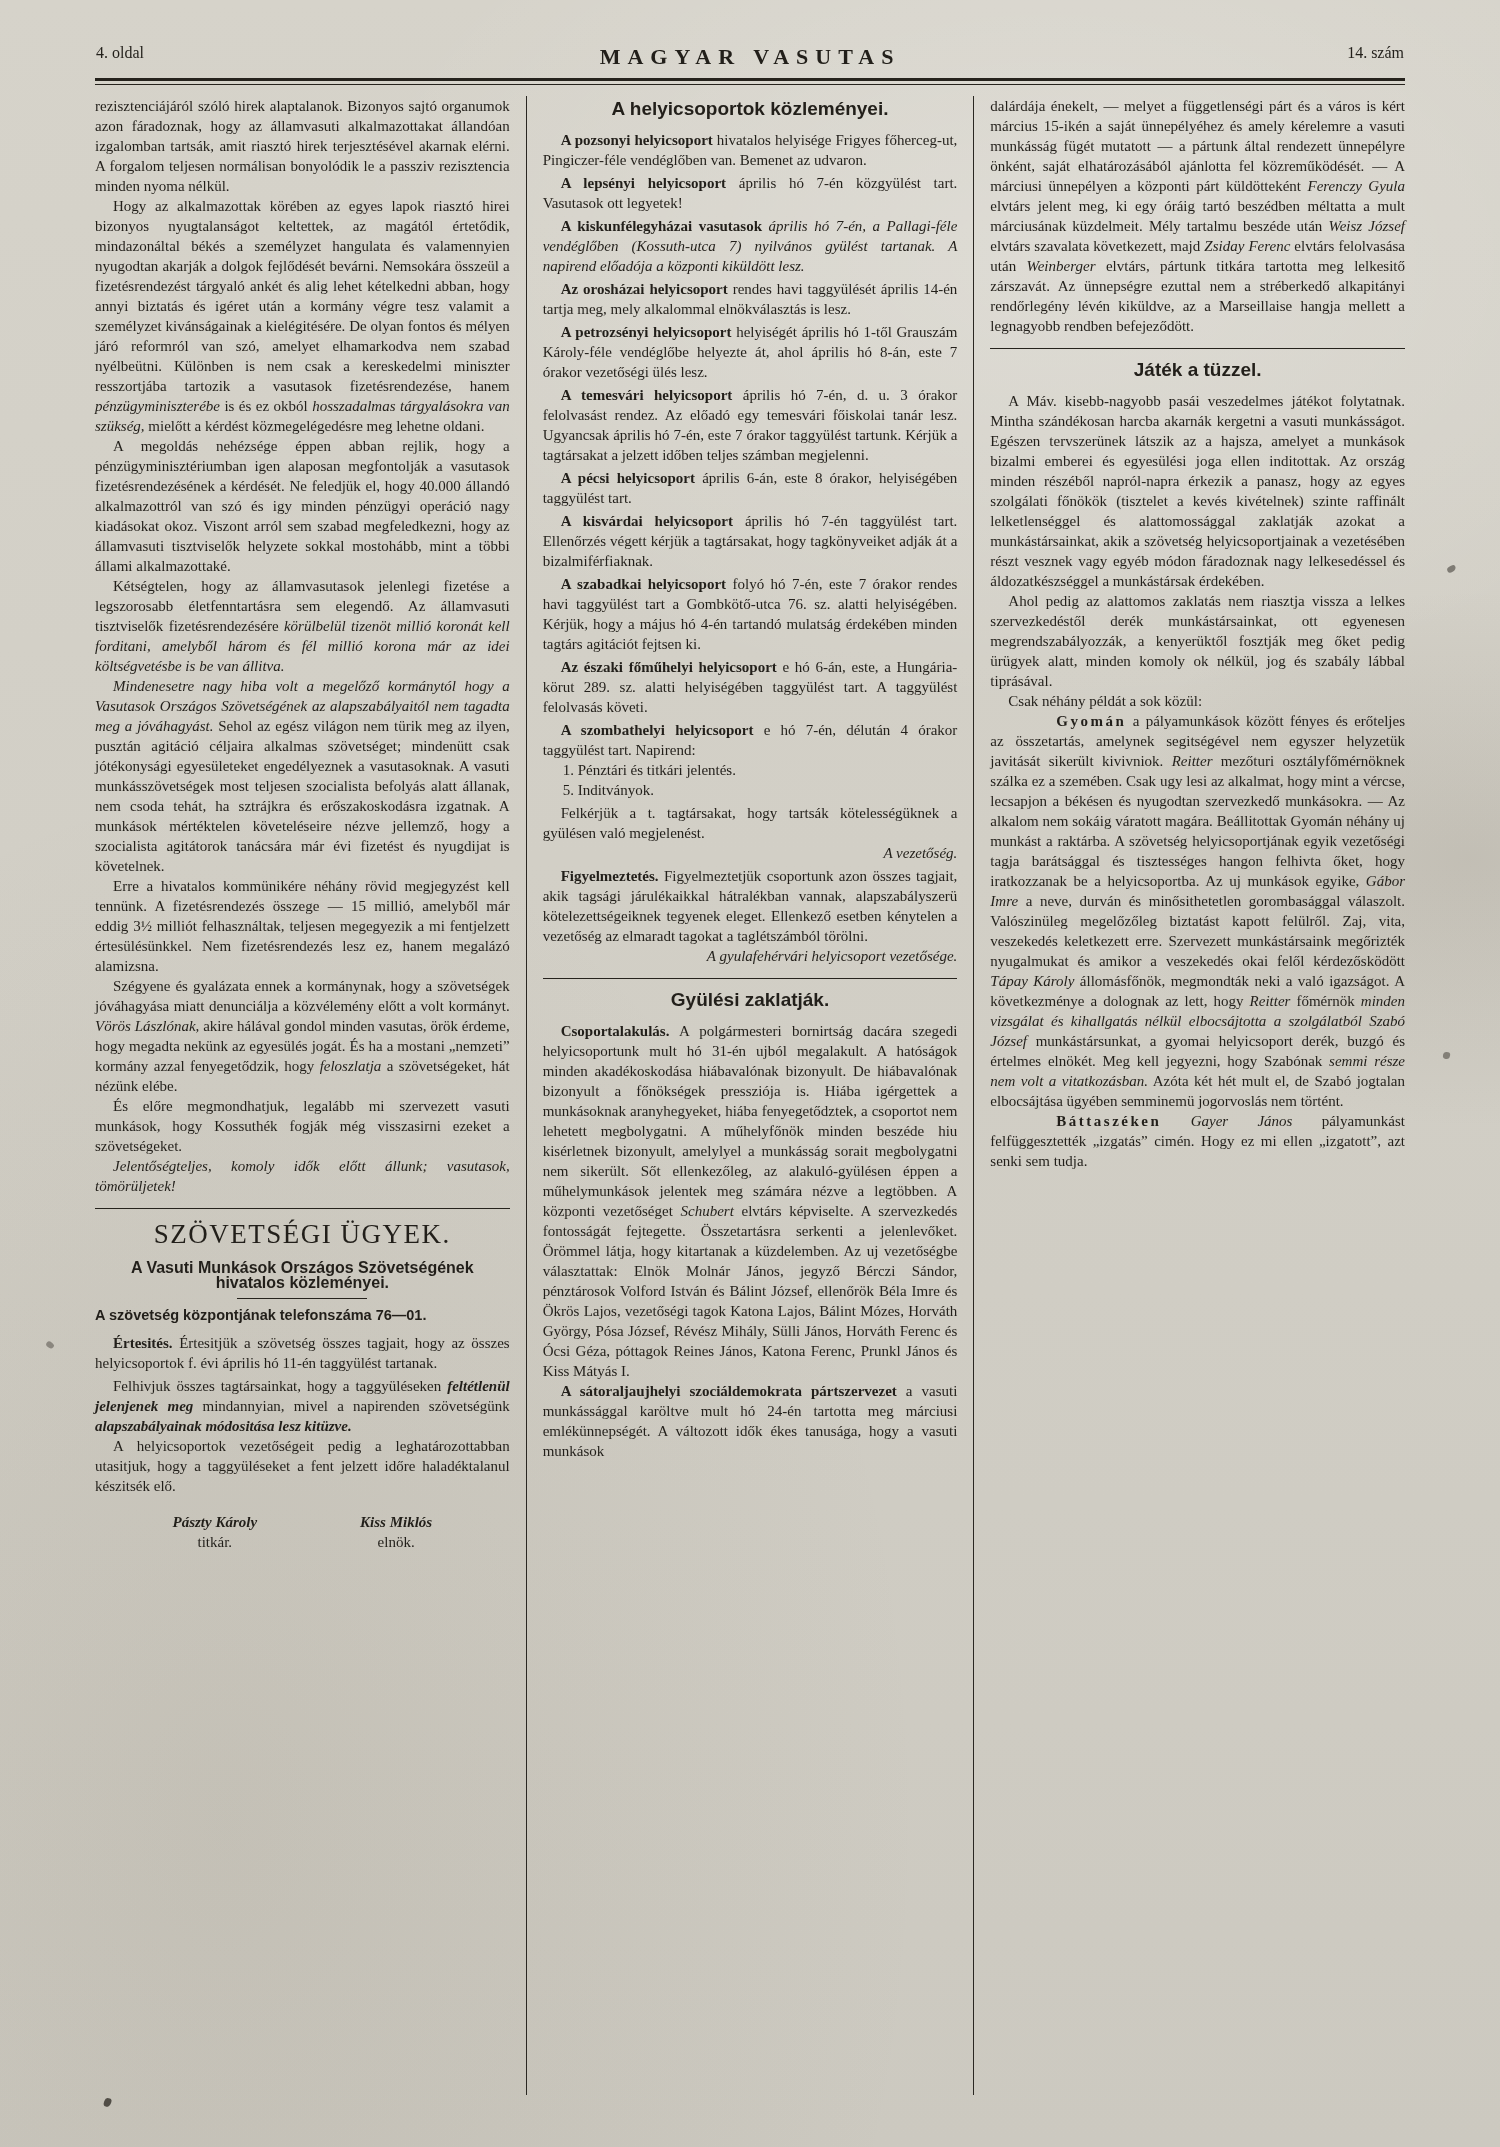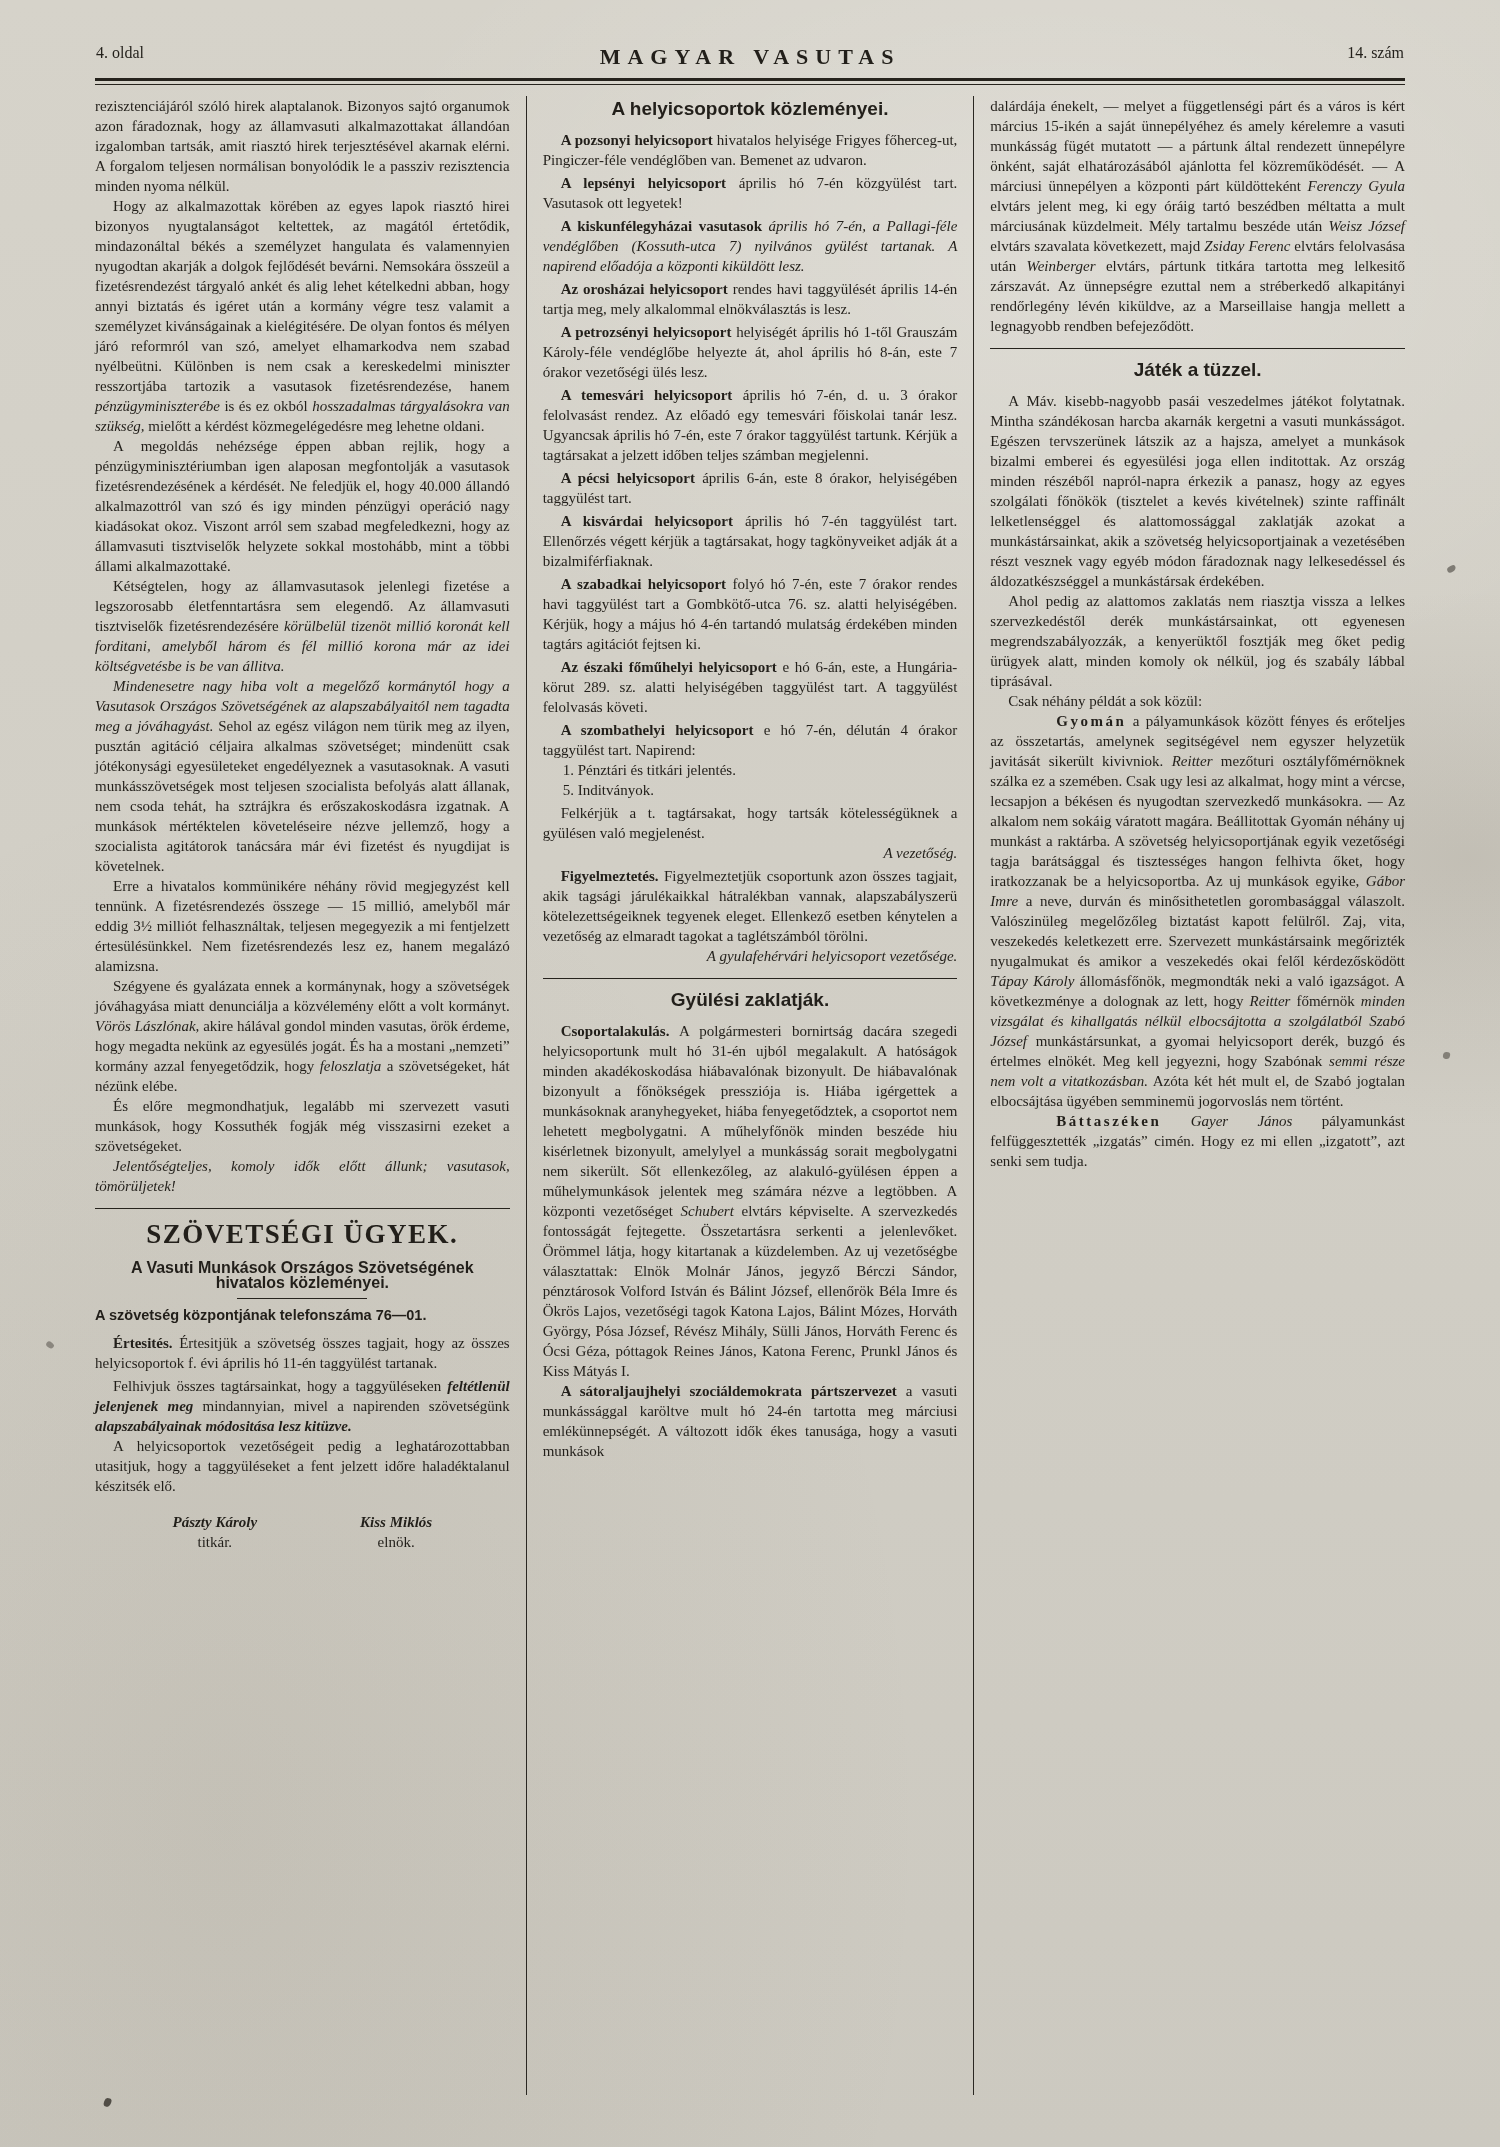--- a/index.html
+++ b/index.html
@@ -29,21 +29,21 @@
   .noindent{text-indent:0;}
   .gap{margin-bottom:3px;}
   .right{text-align:right;text-indent:0;}
   .list{text-indent:0;padding-left:20px;text-align:left;}
   .s-b{font-weight:bold;}
   .s-i{font-style:italic;}
   .s-bi{font-weight:bold;font-style:italic;}
   .s-sp{font-weight:bold;letter-spacing:2.5px;margin-left:48px;}
   .divider{border-top:1px solid #26231d;margin:12px 0 10px;}
   .divider.short{width:130px;margin:8px auto;}
-  .big-title{font-size:27px;font-weight:bold;text-align:center;letter-spacing:1.5px;margin:0 0 10px;font-family:"Liberation Serif","DejaVu Serif",serif;}
+  .big-title{font-size:27px;font-weight:normal;text-align:center;letter-spacing:1.5px;margin:0 0 10px;font-family:"Liberation Serif","DejaVu Serif",serif;}
   .sans{font-family:"Liberation Sans","DejaVu Sans",sans-serif;}
   .subtitle{font-weight:bold;font-size:16px;text-align:center;line-height:15px;margin:0 28px 4px;}
   .phone-line{font-weight:bold;font-size:14.5px;margin:6px 0 10px;}
   .col-title{font-size:19px;font-weight:bold;text-align:center;margin:2px 0 10px;}
   .signatures{display:flex;justify-content:space-around;margin-top:16px;font-size:15px;padding:0 26px;}
   .sig{text-align:center;line-height:20px;}
   .sig-name{font-style:italic;font-weight:bold;}
   .speck{position:absolute;background:#2a2620;border-radius:50% 40% 60% 50%;opacity:.75;}
   .speck-1{left:104px;bottom:40px;width:7px;height:9px;transform:rotate(20deg);}
   .speck-2{right:44px;top:566px;width:9px;height:6px;transform:rotate(-30deg);opacity:.5;}

